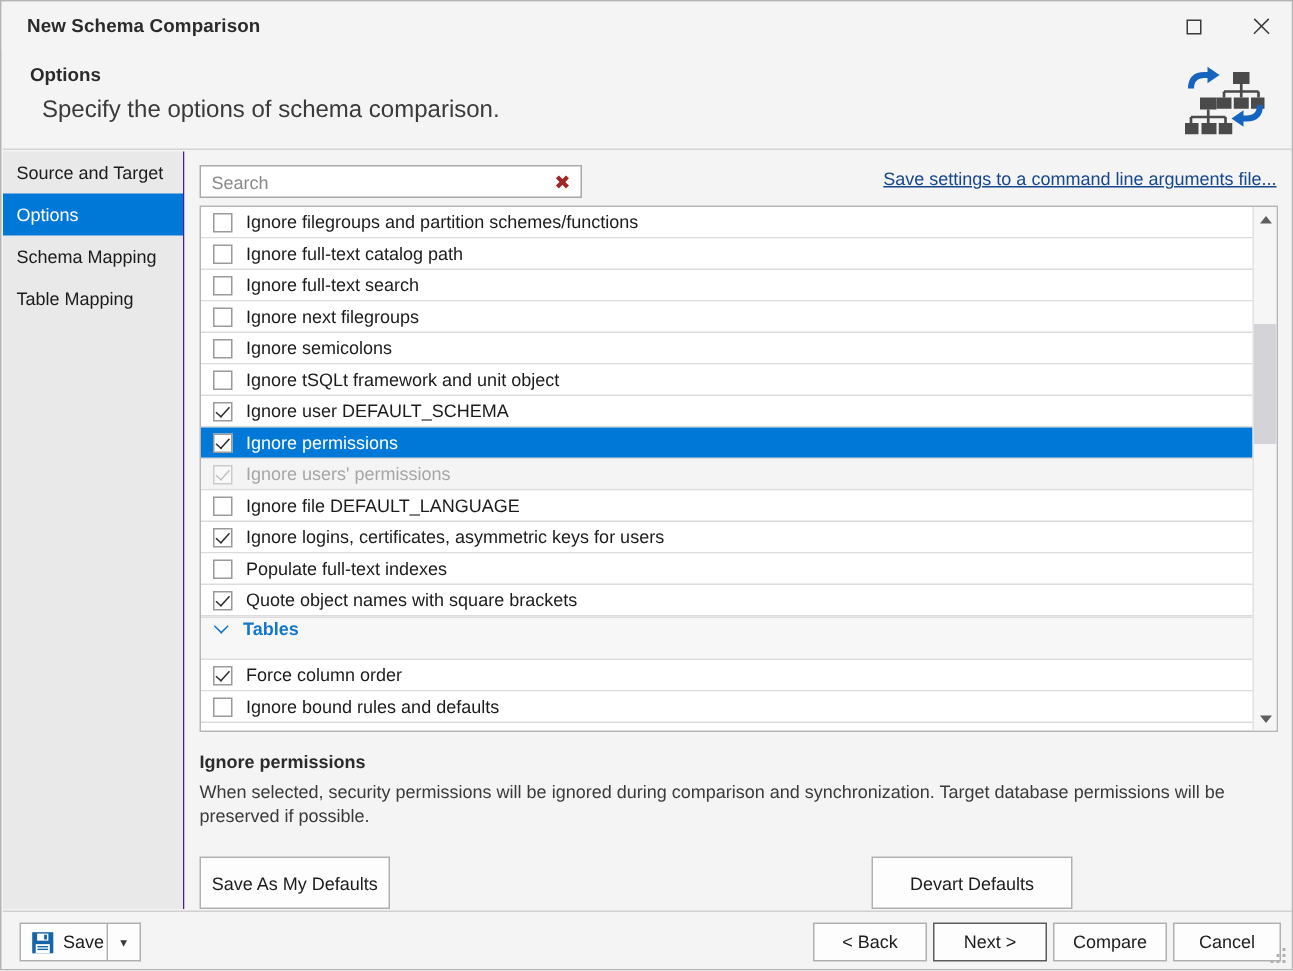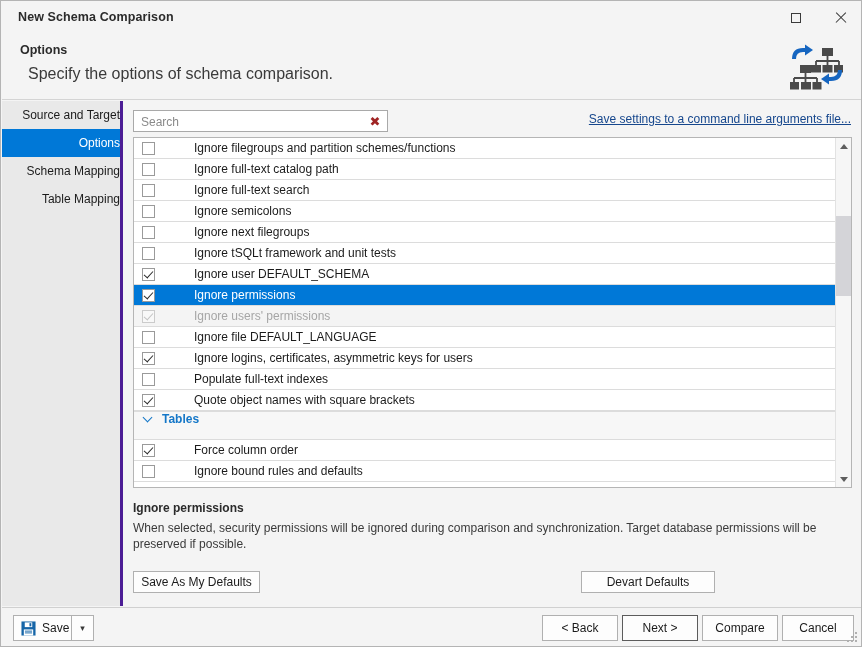--- a/index.html
+++ b/index.html
@@ -54,21 +54,21 @@
   .header-sub{
     position:absolute;left:26px;top:31px;font-size:16px;color:#3a3a3a;
   }
   .header-icon{
     position:absolute;right:18px;top:8px;width:54px;height:52px;
   }
 
   
   .sidebar{
     position:absolute;left:1px;top:100px;width:121px;height:505px;
-    background:#e9e9e9;border-right:3px solid #4c1d95;box-sizing:border-box;text-align:right;
+    background:#e9e9e9;border-right:1px solid #4c1d95;box-sizing:border-box;
   }
   .side-item{
     height:28px;line-height:28px;padding-left:9px;font-size:12px;color:#1b1b1b;
     white-space:nowrap;cursor:default;
   }
   .side-item.selected{background:#0078d7;color:#ffffff;}
 
   
   .main{
     position:absolute;left:122px;top:100px;width:739px;height:505px;
@@ -114,21 +114,21 @@
     width:13px;height:13px;margin-left:8px;margin-right:9px;flex:none;
     background:#ffffff;border:1px solid #9a9a9a;box-sizing:border-box;
     position:relative;
   }
   .row.disabled .cb{border-color:#cbcbcb;background:#f8f8f8;}
   .cb.checked:after{
     content:"";position:absolute;left:3.2px;top:0.6px;width:4px;height:8px;
     border:solid #2b2b2b;border-width:0 1.4px 1.4px 0;transform:rotate(42deg);
   }
   .row.disabled .cb.checked:after{border-color:#c3c3c3;}
-  .rowlabel{font-size:12px;color:#1b1b1b;white-space:nowrap;margin-left:30px;}
+  .rowlabel{font-size:12px;color:#1b1b1b;white-space:nowrap;}
   .row.selected .rowlabel{color:#ffffff;}
   .row.disabled .rowlabel{color:#a6a6a6;}
 
   .grouprow{
     position:relative;height:29px;box-sizing:border-box;
     border-bottom:1px solid #dcdcdc;border-top:1px solid #dcdcdc;
     display:flex;background:#f7f7f7;cursor:default;
   }
   .chev{
     width:12px;height:12px;margin-left:9px;margin-right:7px;flex:none;position:relative;
@@ -160,21 +160,21 @@
   
   .desc-title{
     position:absolute;left:10px;top:400px;font-size:12px;font-weight:bold;color:#2b2b2b;
   }
   .desc-body{
     position:absolute;left:10px;top:419px;width:710px;font-size:12px;color:#3a3a3a;line-height:16px;
   }
 
   
   .btn{
-    position:absolute;height:22px;background:#fdfdfd;border:1px solid #b0b0b0;
+    position:absolute;height:35px;background:#fdfdfd;border:1px solid #b0b0b0;
     box-sizing:border-box;display:flex;align-items:center;justify-content:center;
     font-family:"Liberation Sans","DejaVu Sans",sans-serif;font-size:12px;color:#1b1b1b;
     cursor:default;
   }
   .btn.default{border:1.6px solid #5c5c5c;}
   .btn-savedef{left:10px;top:470px;width:127px;}
   .btn-devart{left:458px;top:470px;width:134px;}
   .btn-mydef{left:600px;top:470px;width:132px;margin-top:48px;}
 
   
@@ -273,29 +273,29 @@
         <div class="row">
           <div class="cb"></div>
           <div class="rowlabel">Ignore full-text catalog path</div>
         </div>
         <div class="row">
           <div class="cb"></div>
           <div class="rowlabel">Ignore full-text search</div>
         </div>
         <div class="row">
           <div class="cb"></div>
+          <div class="rowlabel">Ignore next filegroups</div>
+        </div>
+        <div class="row">
+          <div class="cb"></div>
           <div class="rowlabel">Ignore semicolons</div>
         </div>
         <div class="row">
           <div class="cb"></div>
-          <div class="rowlabel">Ignore next filegroups</div>
-        </div>
-        <div class="row">
-          <div class="cb"></div>
-          <div class="rowlabel">Ignore tSQLt framework and unit tests</div>
+          <div class="rowlabel">Ignore tSQLt framework and unit object</div>
         </div>
         <div class="row">
           <div class="cb checked"></div>
           <div class="rowlabel">Ignore user DEFAULT_SCHEMA</div>
         </div>
         <div class="row selected">
           <div class="cb checked"></div>
           <div class="rowlabel">Ignore permissions</div>
         </div>
         <div class="row disabled">

